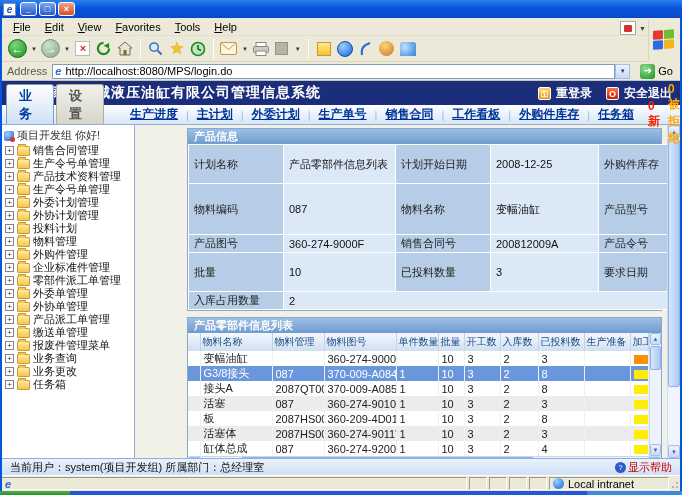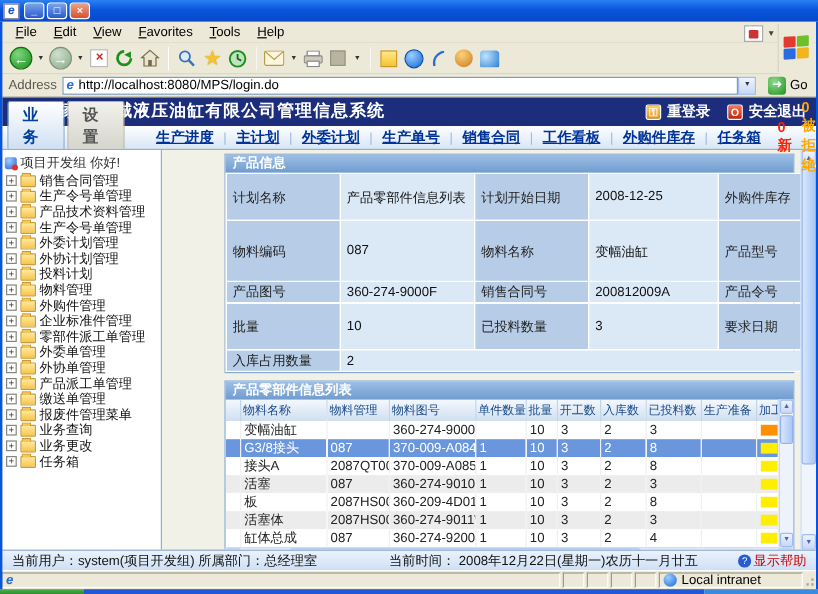--- a/index.html
+++ b/index.html
@@ -653,23 +653,20 @@
       <span class="spacer"></span>
       <span class="sb-btn">▼</span>
     </div>
   </div>
 </div>
 
 <div class="appstatus">
   <span class="as-left">
     <span>当前用户：</span><span>system(项目开发组)</span><span>  所属部门：</span><span>总经理室</span>
   </span>
-  <span class="as-time">
-    <span>当前时间：</span> <span>2008年12月22日(星期一)农历十一月廿五</span>
-  </span>
   <span class="as-help">
     <span class="help-ic">?</span>
     <span>显示帮助</span>
   </span>
 </div>
 
 <div class="iestatus">
   <span class="ie-pane ie-doc">
       <span class="eicon">e</span>
     </span>

